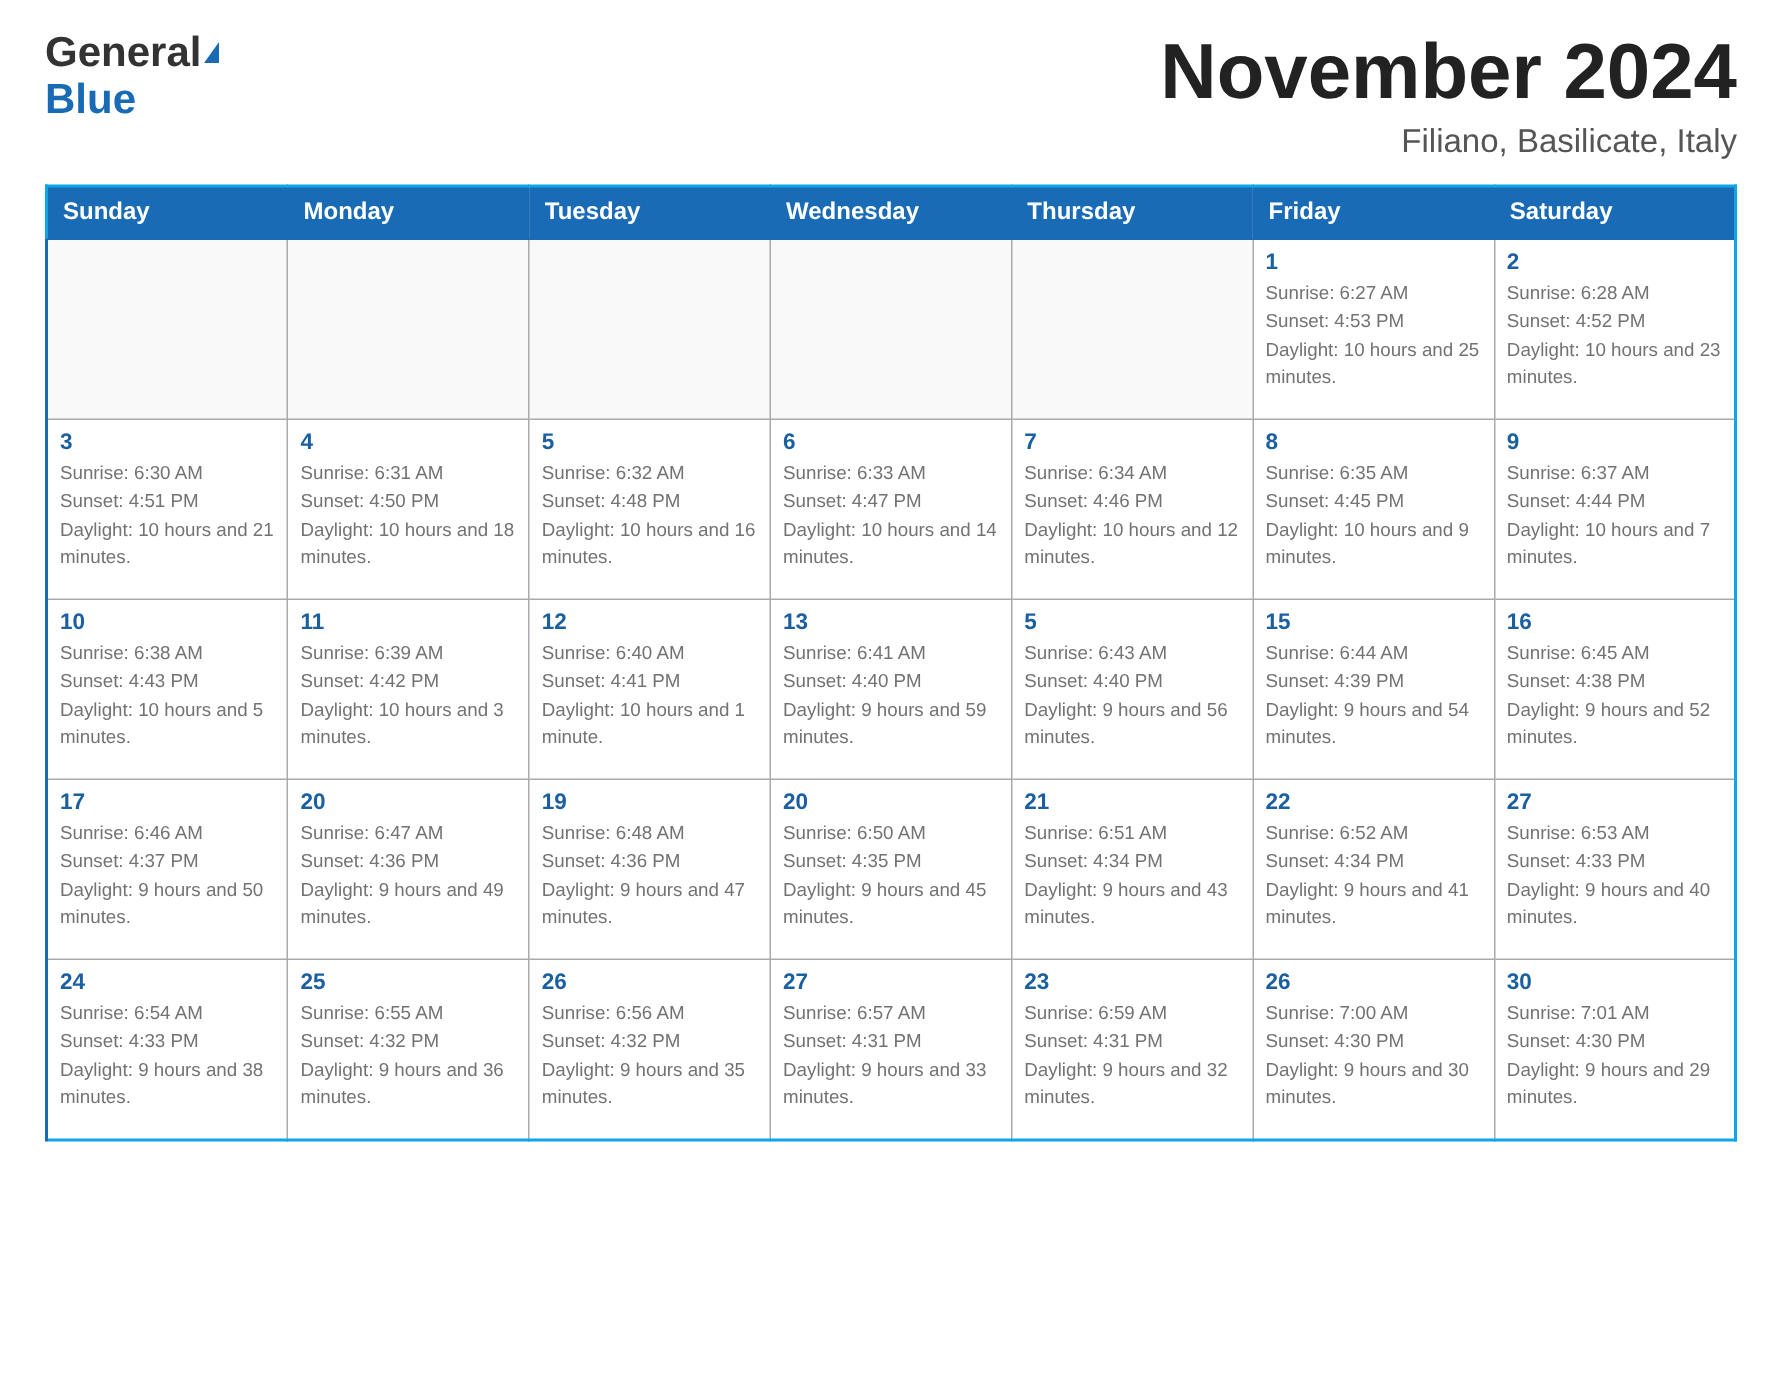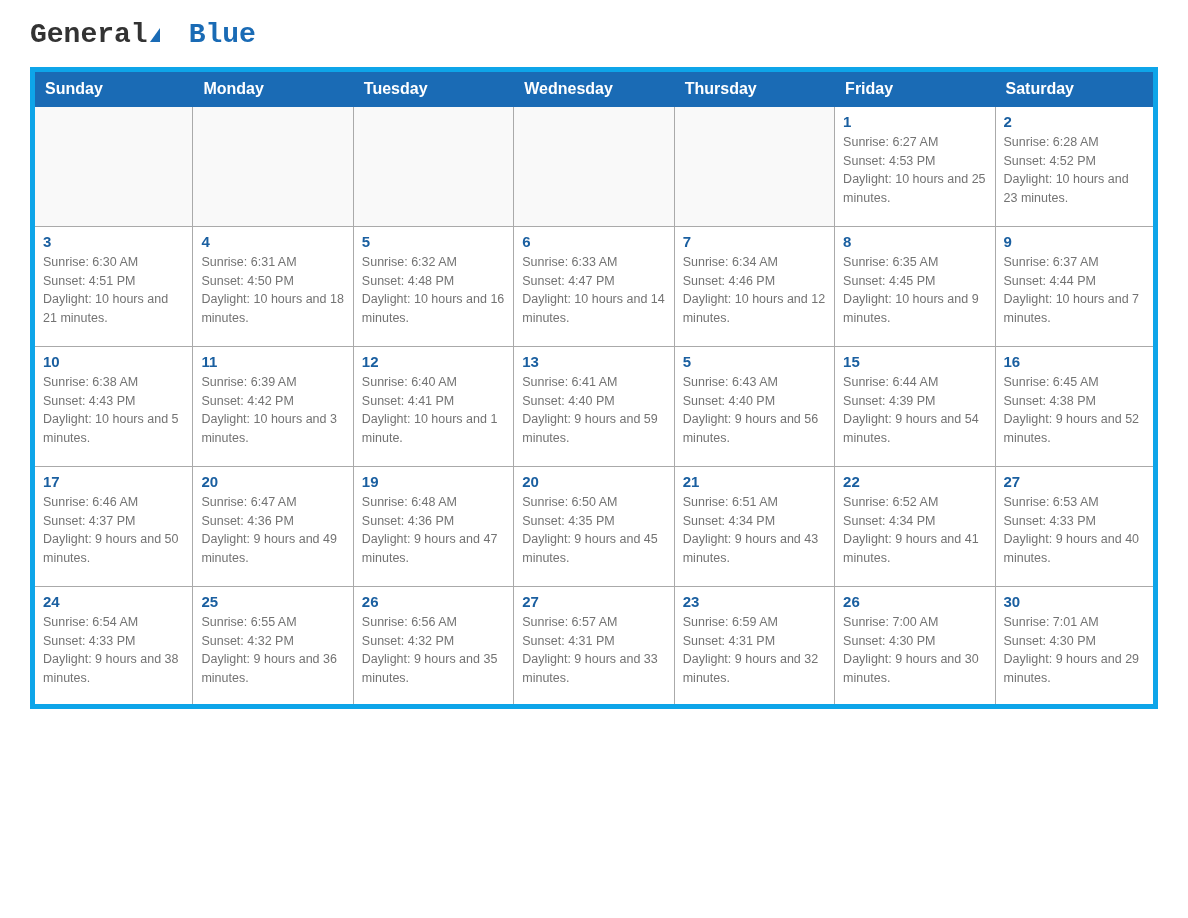--- a/index.html
+++ b/index.html
@@ -11,29 +11,28 @@
       min-height: 918px;
     }
     .header-area {
       display: flex;
       justify-content: space-between;
       align-items: flex-start;
       margin-bottom: 16px;
     }
     .logo {
       display: flex;
-      flex-direction: row;
+      flex-direction: column;
       font-size: 28px;
       font-weight: bold;
       color: #333;
       line-height: 1.1;
-      font-family: Liberation Mono, monospace;
     }
     .logo-general { color: #333; }
-    .logo-blue { color: #1a6bb5; margin-left: 29px; }
+    .logo-blue { color: #1a6bb5; }
     .logo-triangle {
       display: inline-block;
       width: 0;
       height: 0;
       border-left: 10px solid transparent;
       border-bottom: 14px solid #1a6bb5;
       margin-left: 2px;
       vertical-align: middle;
     }
     .logo-row {
@@ -50,21 +49,21 @@
       line-height: 1.1;
     }
     .location-title {
       font-size: 22px;
       color: #555;
       margin-top: 4px;
     }
     .calendar-table {
       width: 100%;
       border-collapse: collapse;
-      border: 5px solid #0ea5e9;
+      border: 2px solid #0ea5e9;
     }
     .calendar-table thead tr th {
       background-color: #1a6bb5;
       color: #fff;
       font-size: 16px;
       font-weight: bold;
       padding: 8px 10px;
       text-align: left;
       border: 1px solid #1a6bb5;
     }
@@ -103,20 +102,24 @@
 <div class="header-area">
   <div class="logo">
     <div class="logo-row">
       <span class="logo-general">General</span>
       <span class="logo-triangle"></span>
     </div>
     <div>
       <span class="logo-blue">Blue</span>
     </div>
   </div>
+  <div class="title-area">
+    <div class="month-title">November 2024</div>
+    <div class="location-title">Filiano, Basilicate, Italy</div>
+  </div>
 </div>
 
 <table class="calendar-table">
   <thead>
     <tr>
     <th>Sunday</th>
         <th>Monday</th>
         <th>Tuesday</th>
         <th>Wednesday</th>
         <th>Thursday</th>

